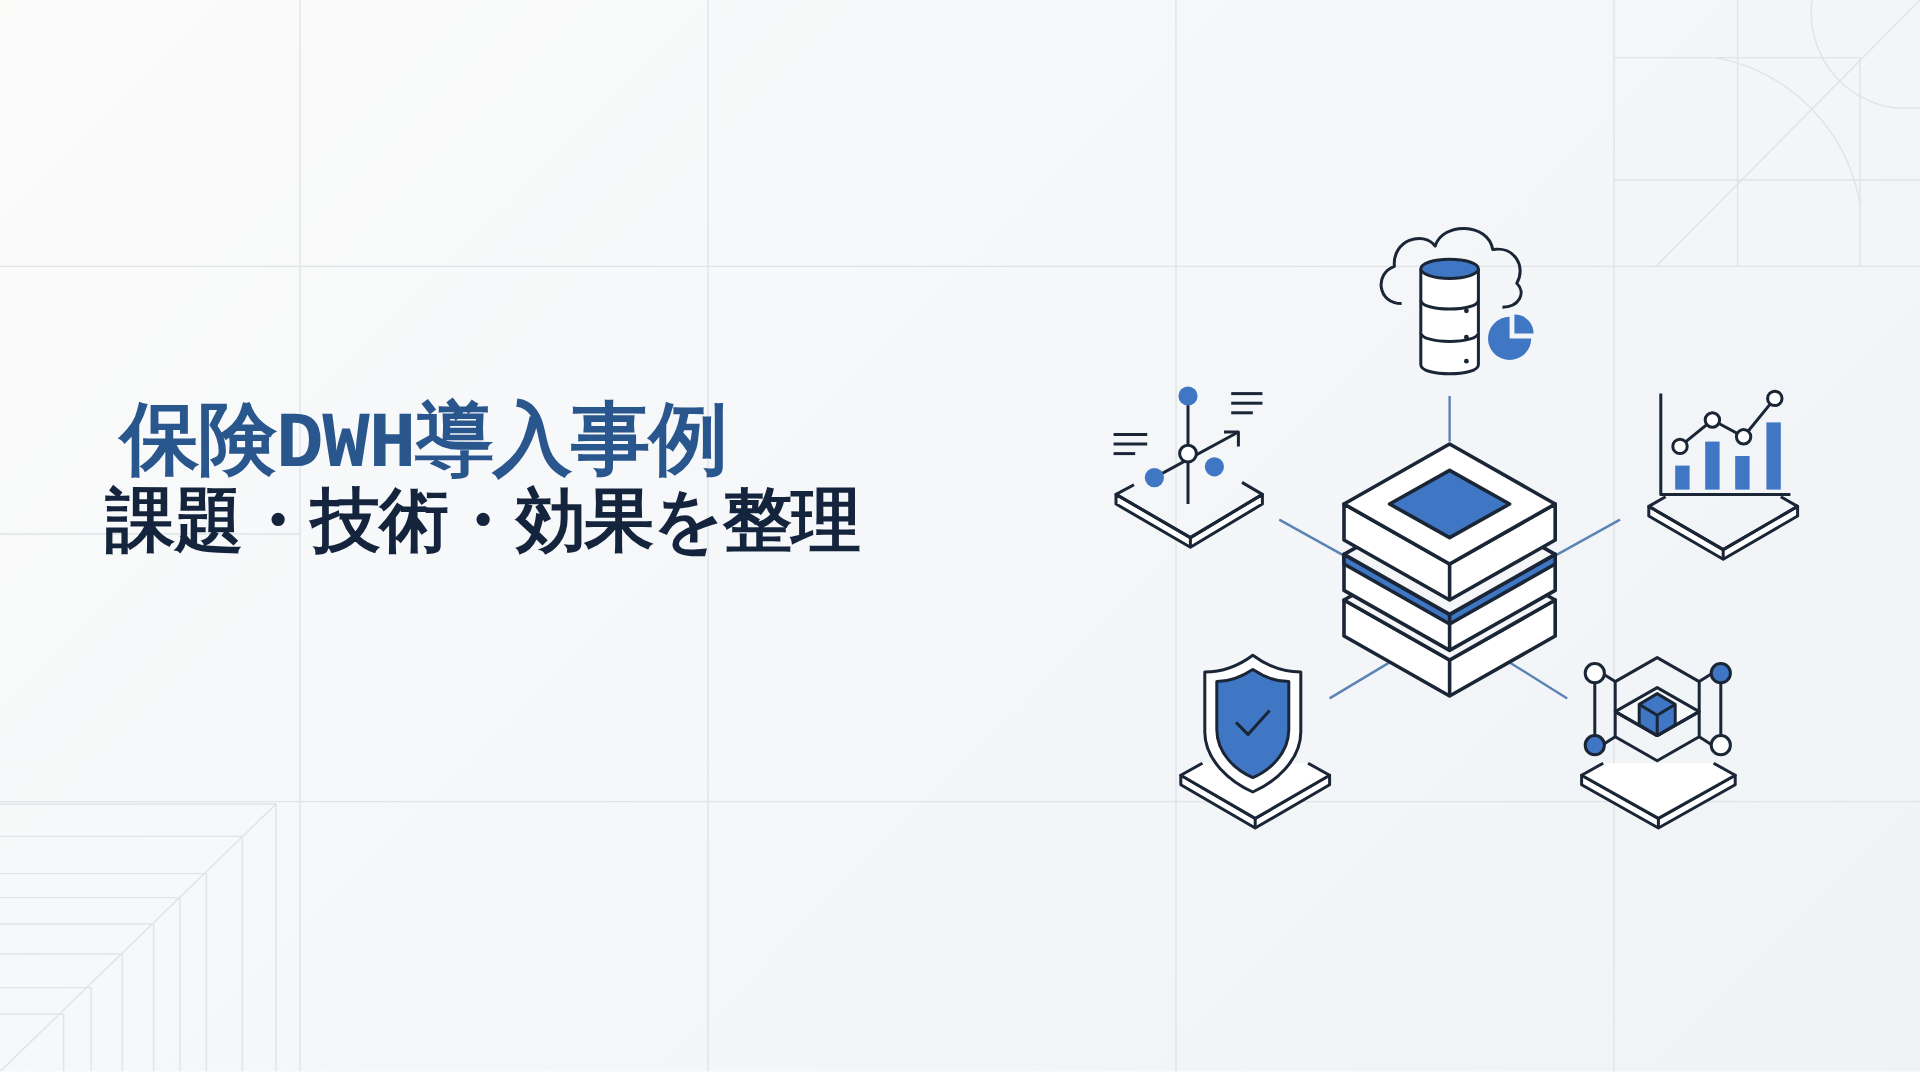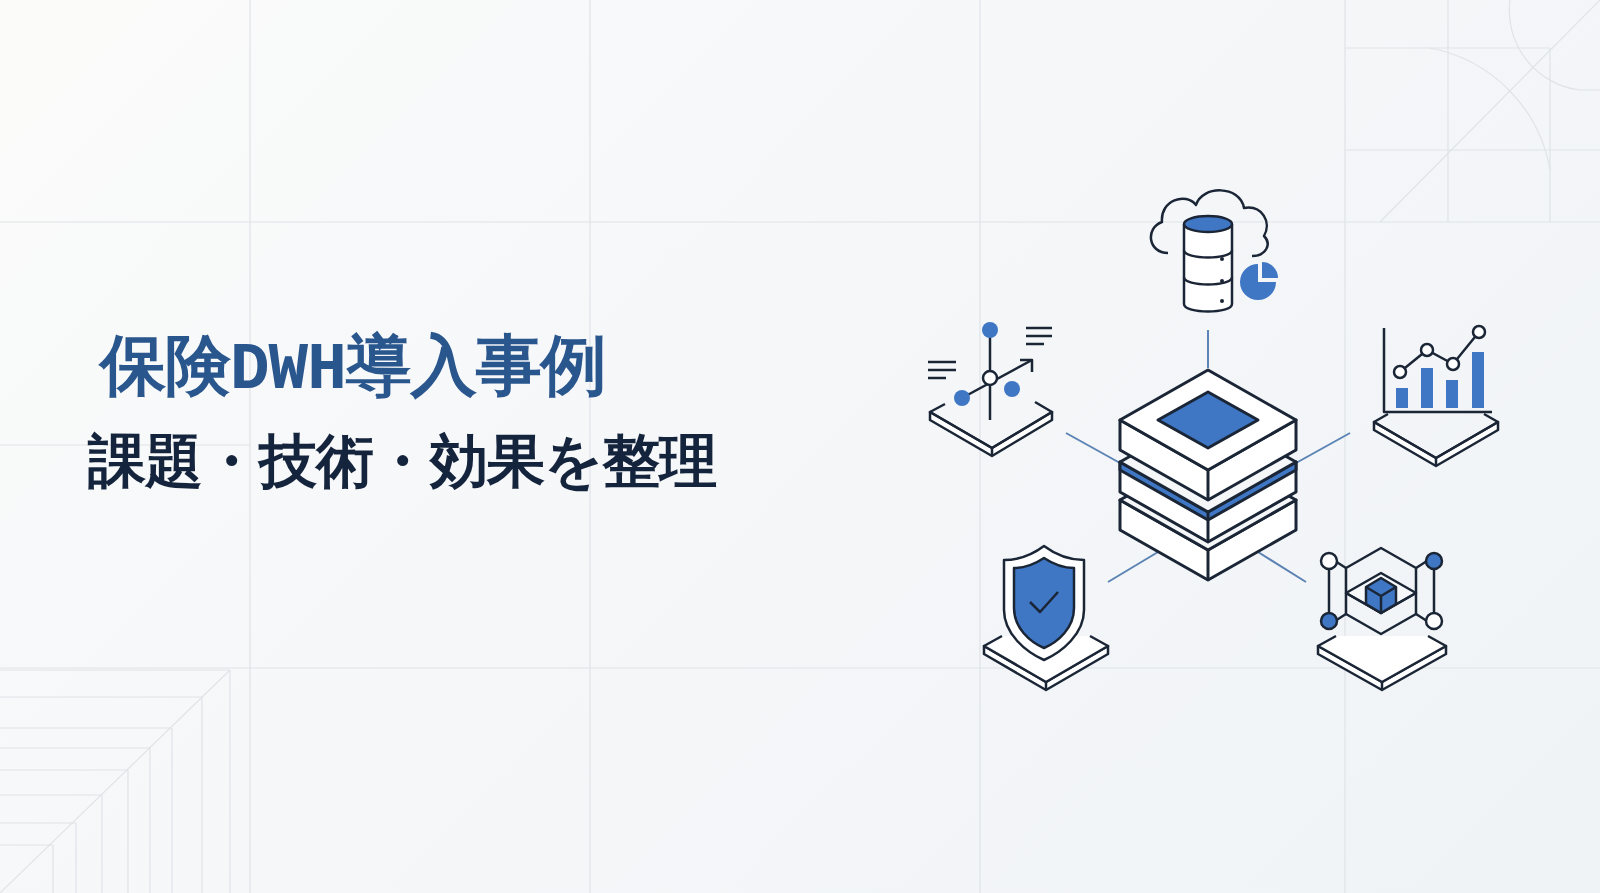--- a/index.html
+++ b/index.html
@@ -10,21 +10,21 @@
   }
   .bg-grid { position: absolute; inset: 0; }
   .title-block { position: absolute; left: 88px; top: 338px; }
   .title-main {
     font-size: 66px; font-weight: bold; color: #2a568e; letter-spacing: -1px;
     line-height: 1; white-space: nowrap;
     font-family: Liberation Mono, monospace;
     margin-left: 12px;
   }
   .title-sub {
-    margin-top: 28px; font-size: 58px; font-weight: bold; color: #15243d;
+    font-size: 58px; font-weight: bold; color: #15243d;
     line-height: 1; white-space: nowrap; letter-spacing: -1px;
     font-family: "DejaVu Sans", "Liberation Sans", sans-serif;
   }
   .illustration { position: absolute; left: 0; top: 0; width: 1600px; height: 893px; }
 </style>
 </head>
 <body>
 
 <svg class="bg-grid" width="1600" height="893" viewBox="0 0 1600 893">
   <g stroke="#e0e3e7" stroke-width="1.2" fill="none">

